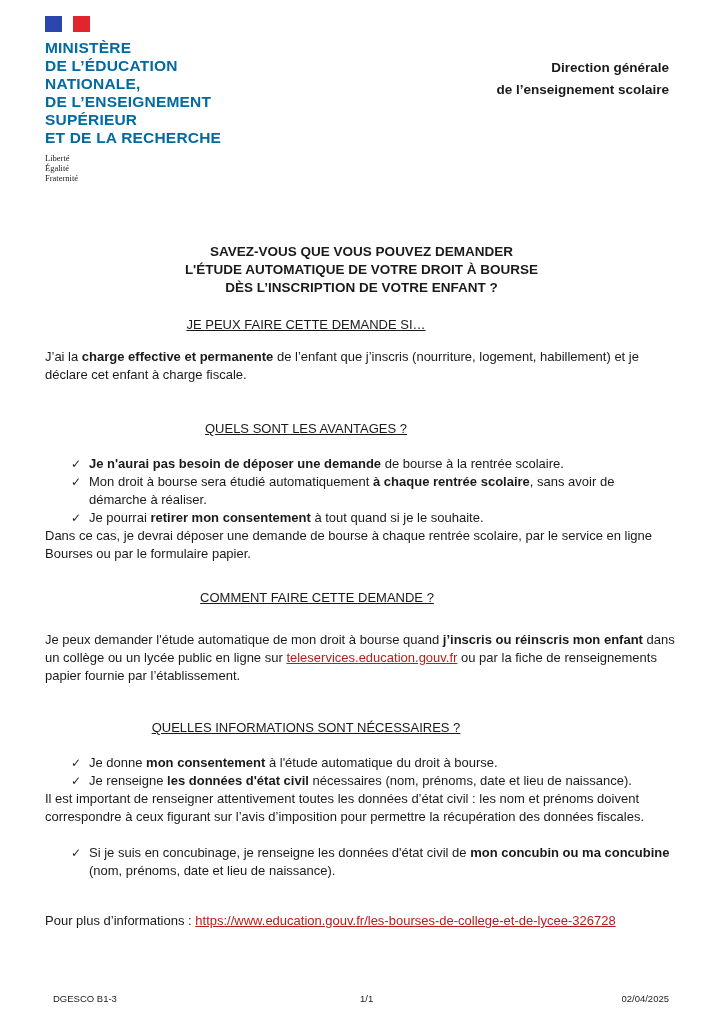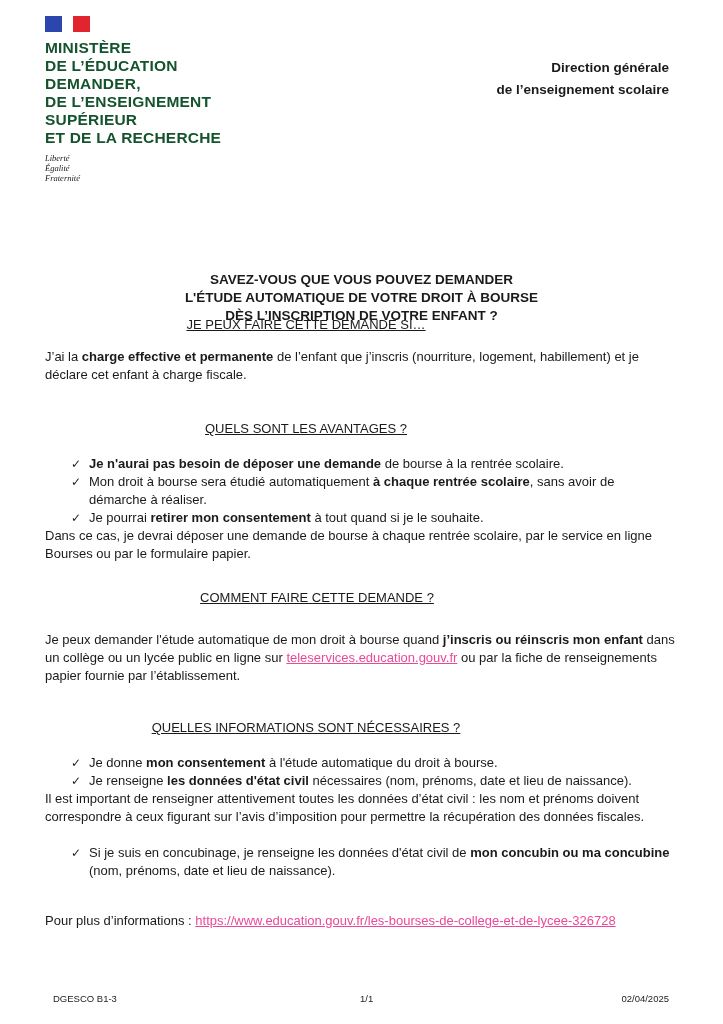--- a/index.html
+++ b/index.html
@@ -3,46 +3,46 @@
 <meta charset="utf-8">
 <style>
   html, body { margin: 0; padding: 0; background: #ffffff; }
   body { width: 723px; height: 1024px; position: relative; overflow: hidden;
          font-family: "Liberation Sans", "DejaVu Sans", sans-serif; color: #1a1a1a; }
   .logo { position: absolute; left: 45px; top: 16px; }
   .flag { width: 45px; height: 16px; display: flex; }
   .flag .blue { width: 17px; background: #2d46ad; position: relative; }
   .flag .white { width: 11px; background: #ffffff; }
   .flag .red { width: 17px; background: #e1242d; }
-  .ministry { margin-top: 7px; font-weight: bold; font-size: 15.5px; line-height: 18px; letter-spacing: 0.2px; color: #14532d; }
-  .motto { margin-top: 6px; font-family: "Liberation Serif", "DejaVu Serif", serif; font-style: italic; font-size: 8.5px; line-height: 10px; color: #222; }
+  .ministry { margin-top: 7px; font-weight: bold; font-size: 15.5px; line-height: 18px; letter-spacing: 0.2px; color: #0369a1; }
+  .motto { margin-top: 6px; font-family: "Liberation Serif", "DejaVu Serif", serif; font-size: 8.5px; line-height: 10px; color: #222; }
   .direction { position: absolute; right: 54px; top: 57px; text-align: right; font-weight: bold; font-size: 13.5px; line-height: 22px; margin-left: 33px; }
-  .title { position: absolute; left: 0; width: 723px; top: 243px; text-align: center; font-weight: bold; font-size: 13.5px; line-height: 18px; margin-top: 28px; }
+  .title { position: absolute; left: 0; width: 723px; top: 243px; text-align: center; font-weight: bold; font-size: 13.5px; line-height: 18px; }
   .section-heading { position: absolute; left: 0; width: 612px; text-align: center; font-size: 13px; text-decoration: underline; }
   .para { position: absolute; left: 45px; width: 630px; font-size: 13px; line-height: 18px; }
   .para b { font-weight: bold; }
   .list { position: absolute; left: 45px; width: 630px; margin: 0; padding: 0; list-style: none; font-size: 13px; line-height: 18px; }
   .list li { position: relative; padding-left: 44px; }
   .list li .check { position: absolute; left: 26px; top: 0; font-size: 12px; }
-  a.link { color: #ec4899; text-decoration: underline; }
+  a.link { color: #b91c1c; text-decoration: underline; }
   .footer { position: absolute; top: 993px; font-size: 9.5px; color: #222; }
 </style>
 </head>
 <body>
 
 <div class="logo">
   <div class="flag">
     <div class="blue"></div>
       <div class="white"></div>
       <div class="red"></div>
   </div>
   <div class="ministry">
     <div>MINISTÈRE</div>
     <div>DE L’ÉDUCATION</div>
-    <div>DEMANDER,</div>
+    <div>NATIONALE,</div>
     <div>DE L’ENSEIGNEMENT</div>
     <div>SUPÉRIEUR</div>
     <div>ET DE LA RECHERCHE</div>
   </div>
   <div class="motto">
     <div>Liberté</div>
     <div>Égalité</div>
     <div>Fraternité</div>
   </div>
 </div>

